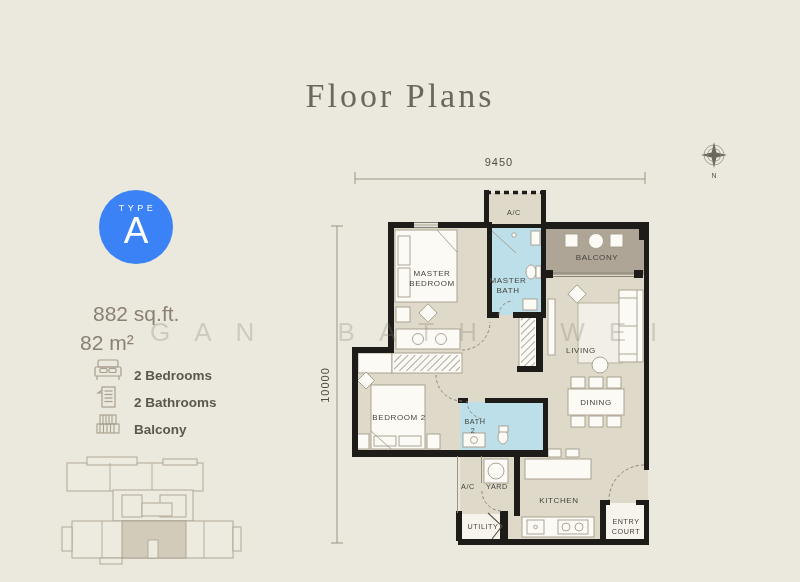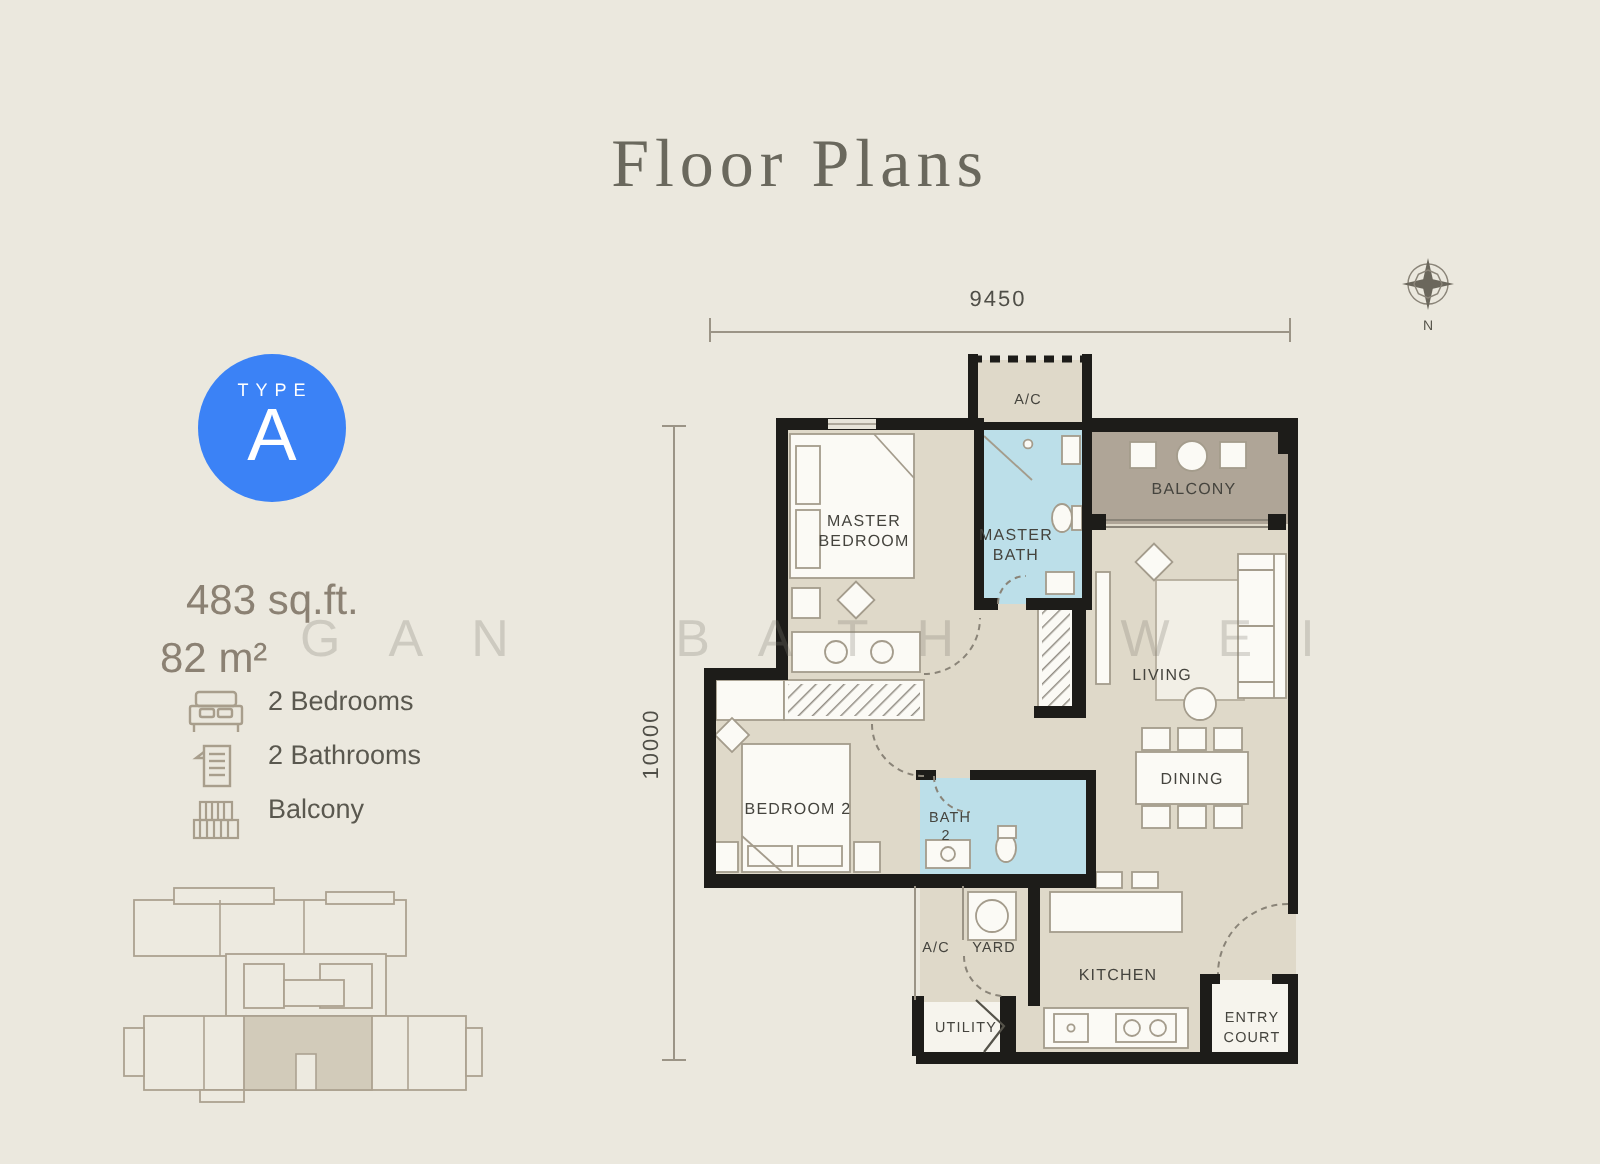--- a/index.html
+++ b/index.html
@@ -1,32 +1,32 @@
 <!DOCTYPE html>
 <html><head>
 <meta charset="utf-8">
 <style>
   html,body{margin:0;padding:0;}
   body{width:800px;height:582px;background:#EBE8DE;font-family:"Liberation Sans",sans-serif;overflow:hidden;}
-  #stage{position:relative;width:800px;height:546px;background:#EBE8DE;}
+  #stage{position:relative;width:800px;height:546px;background:#EBE8DE;margin-top:13px;}
 
   .title{position:absolute;left:50%;top:64px;transform:translateX(-50%);
     font-family:"Liberation Serif",serif;font-size:34px;font-weight:400;
     letter-spacing:3px;color:#6A685D;white-space:nowrap;}
 
   .badge{position:absolute;left:99px;top:177px;width:74px;height:74px;border-radius:50%;
     background:#3b82f6;color:#FFFFFF;text-align:center;}
   .badge .type{margin-top:13px;font-size:9px;letter-spacing:3.5px;padding-left:3px;}
   .badge .letter{font-size:37px;font-weight:300;line-height:36px;letter-spacing:0;}
 
   .area-sqft{position:absolute;left:93px;top:289px;font-size:21px;color:#8B8173;}
   .area-m2{position:absolute;left:80px;top:318px;font-size:21px;color:#8B8173;}
 
   .features{position:absolute;left:92px;top:343px;}
-  .feature-row{display:flex;align-items:flex-start;height:27px;}
+  .feature-row{display:flex;align-items:flex-end;height:27px;font-weight:bold;}
   .feature-row .ficon{width:32px;height:26px;flex:0 0 32px;}
   .feature-row .flabel{margin-left:10px;font-size:13.5px;color:#5A584F;}
 
   .watermark{position:absolute;left:150px;top:304px;font-size:26px;color:rgba(128,126,116,0.28);
     letter-spacing:24px;word-spacing:28px;white-space:nowrap;pointer-events:none;z-index:5;}
 
   svg text{font-family:"Liberation Sans",sans-serif;}
   .room-label{fill:#45443E;font-size:8px;letter-spacing:0.6px;text-anchor:middle;}
   .room-label.small{font-size:7.2px;}
   .dim-label{fill:#4F4E47;font-size:11px;letter-spacing:1px;text-anchor:middle;}
@@ -42,21 +42,21 @@
 
 <div id="stage">
 
   <div class="title">Floor Plans</div>
 
   <div class="badge">
     <div class="type">TYPE</div>
     <div class="letter">A</div>
   </div>
 
-  <div class="area-sqft">483 sq.ft.</div>
+  <div class="area-sqft">882 sq.ft.</div>
   <div class="area-m2">82 m²</div>
 
   <div class="features">
     <div class="feature-row">
       <svg class="ficon" viewBox="0 0 32 26">
         <g fill="none" stroke="#A89E8C" stroke-width="1.2">
           <rect x="6" y="3" width="20" height="7" rx="1.5"></rect>
           <rect x="3" y="10" width="26" height="9" rx="1"></rect>
           <rect x="8" y="11.5" width="7" height="4" rx="1"></rect>
           <rect x="17" y="11.5" width="7" height="4" rx="1"></rect>

